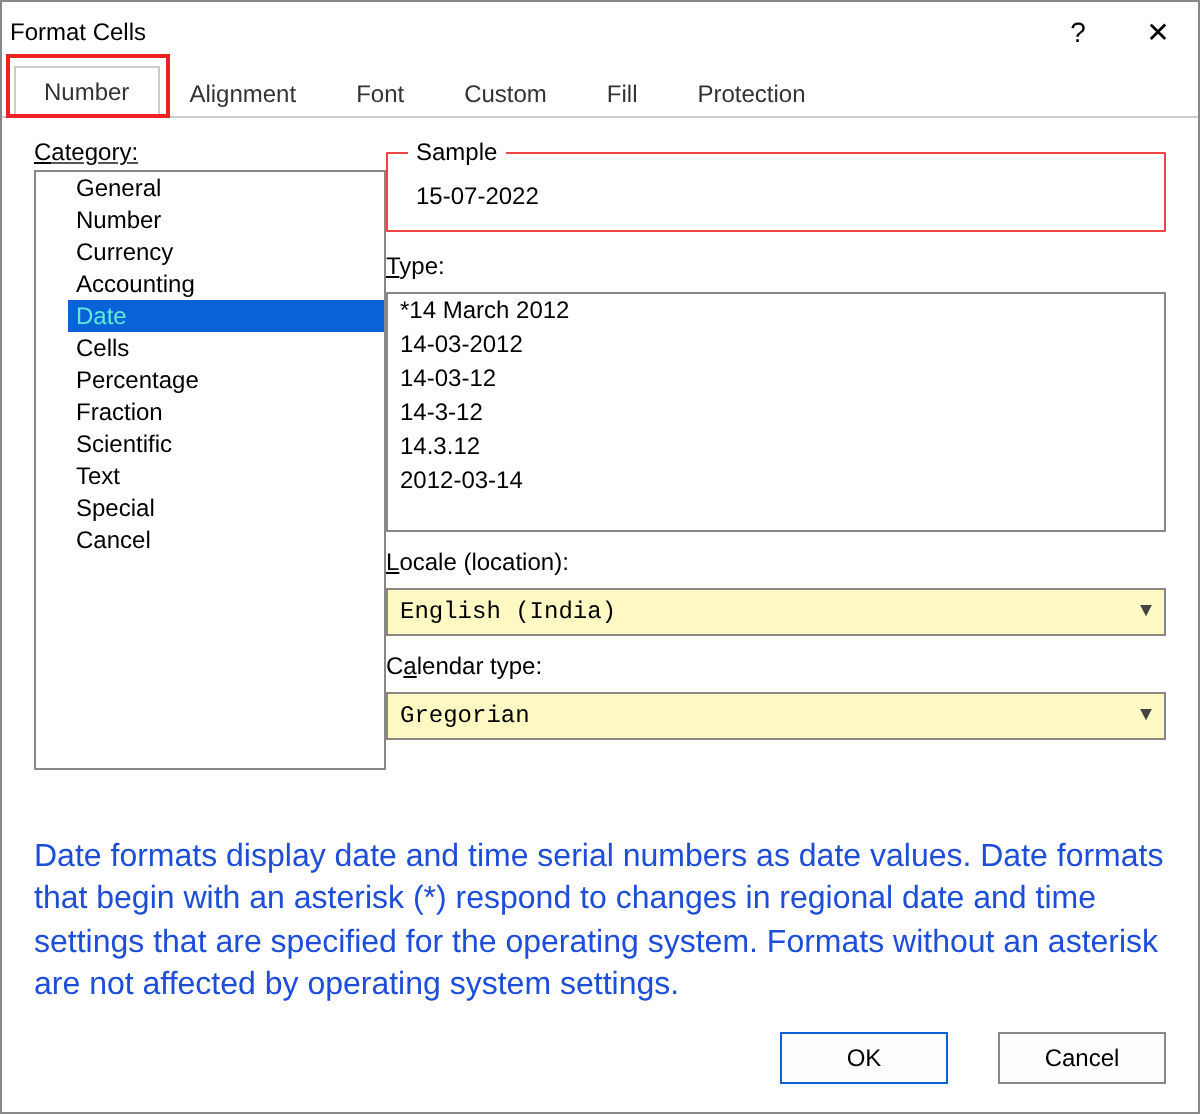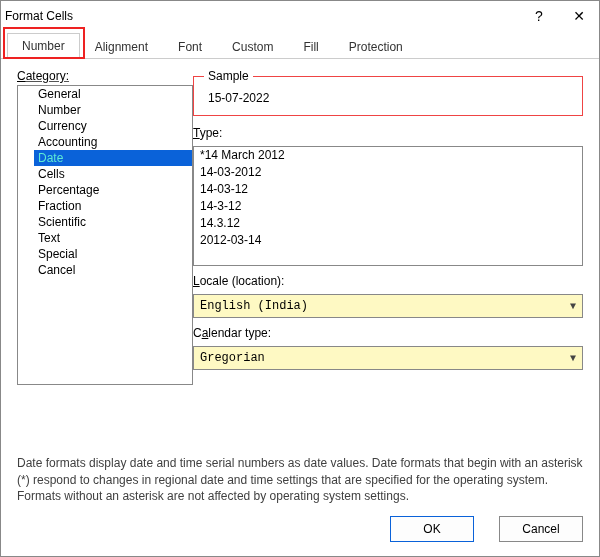--- a/index.html
+++ b/index.html
@@ -125,22 +125,22 @@
     align-items: center;
     justify-content: space-between;
     padding: 0 6px;
     background: #fef9c3;
     margin-bottom: 4px;
     font-family: Liberation Mono, monospace;
   }
   .combo .chev { font-size: 10px; color: #444; }
   .footer {
     padding: 6px 16px 2px 16px;
-    font-size: 12px;
-    color: #404040;
+    font-size: 16px;
+    color: #1d4ed8;
     line-height: 1.35;
   }
   .buttons {
     display: flex;
     justify-content: flex-end;
     gap: 25px;
     padding: 10px 16px 14px 0;
   }
   .btn {
     min-width: 84px;

